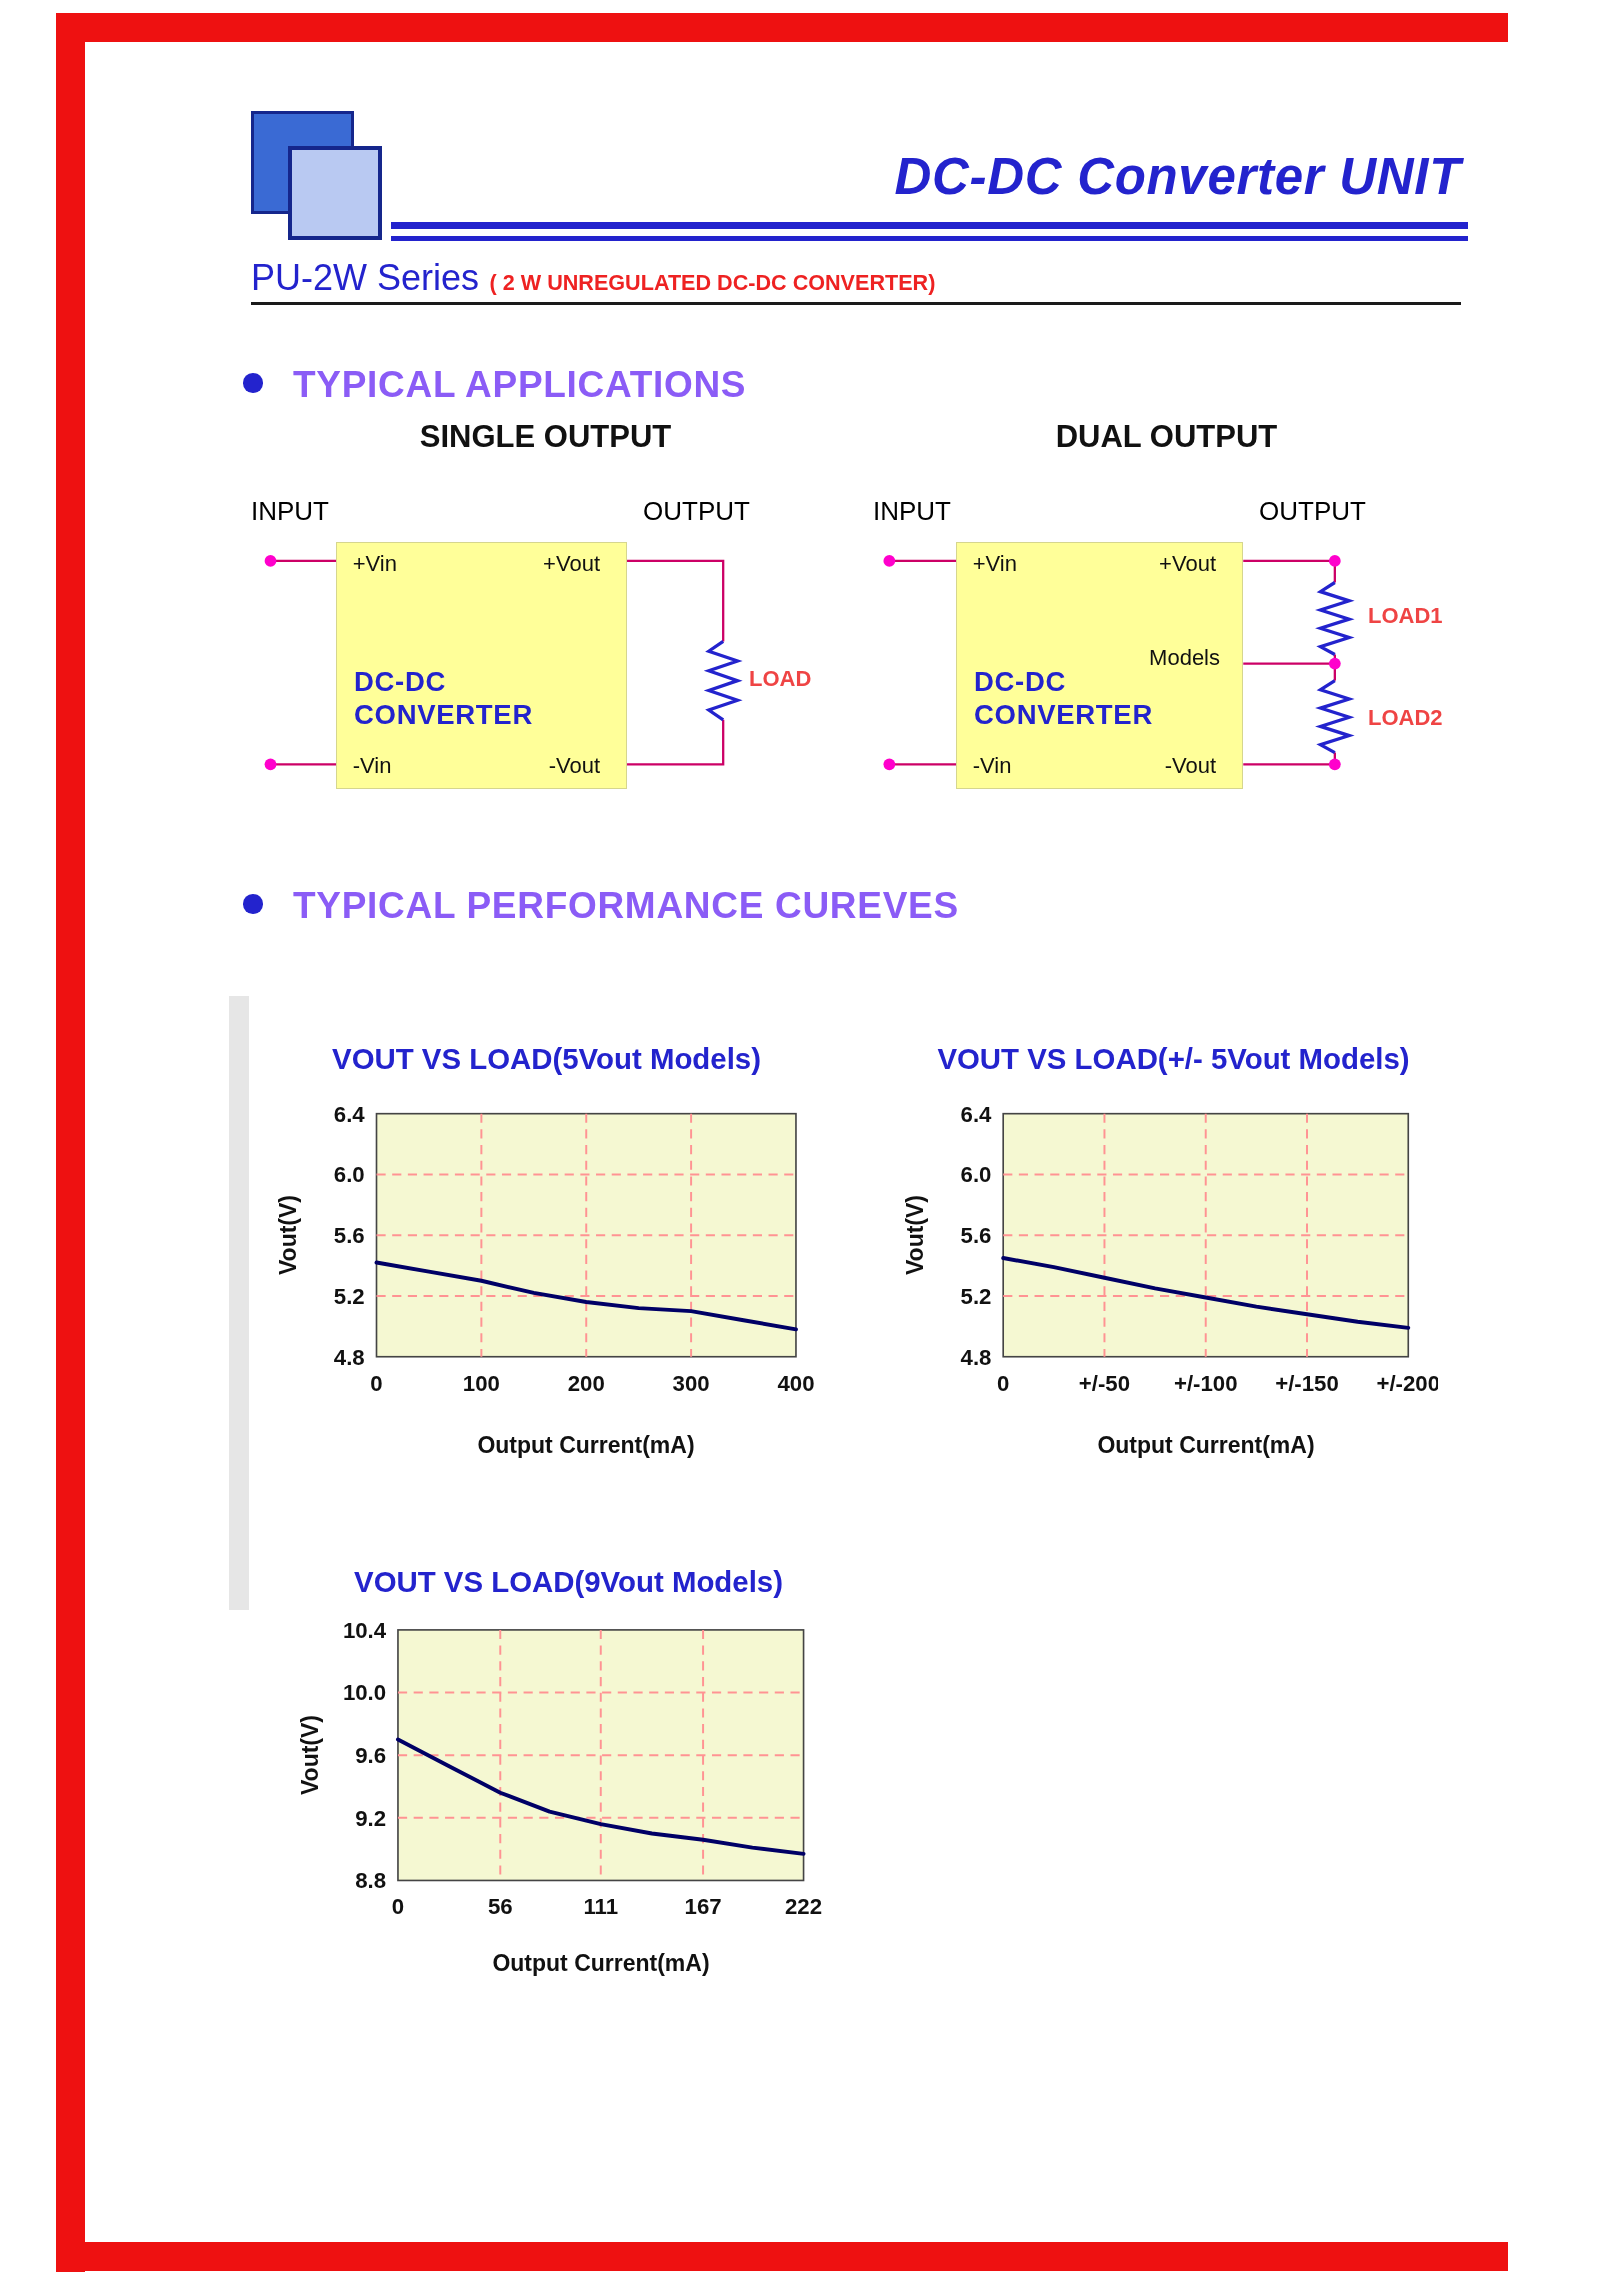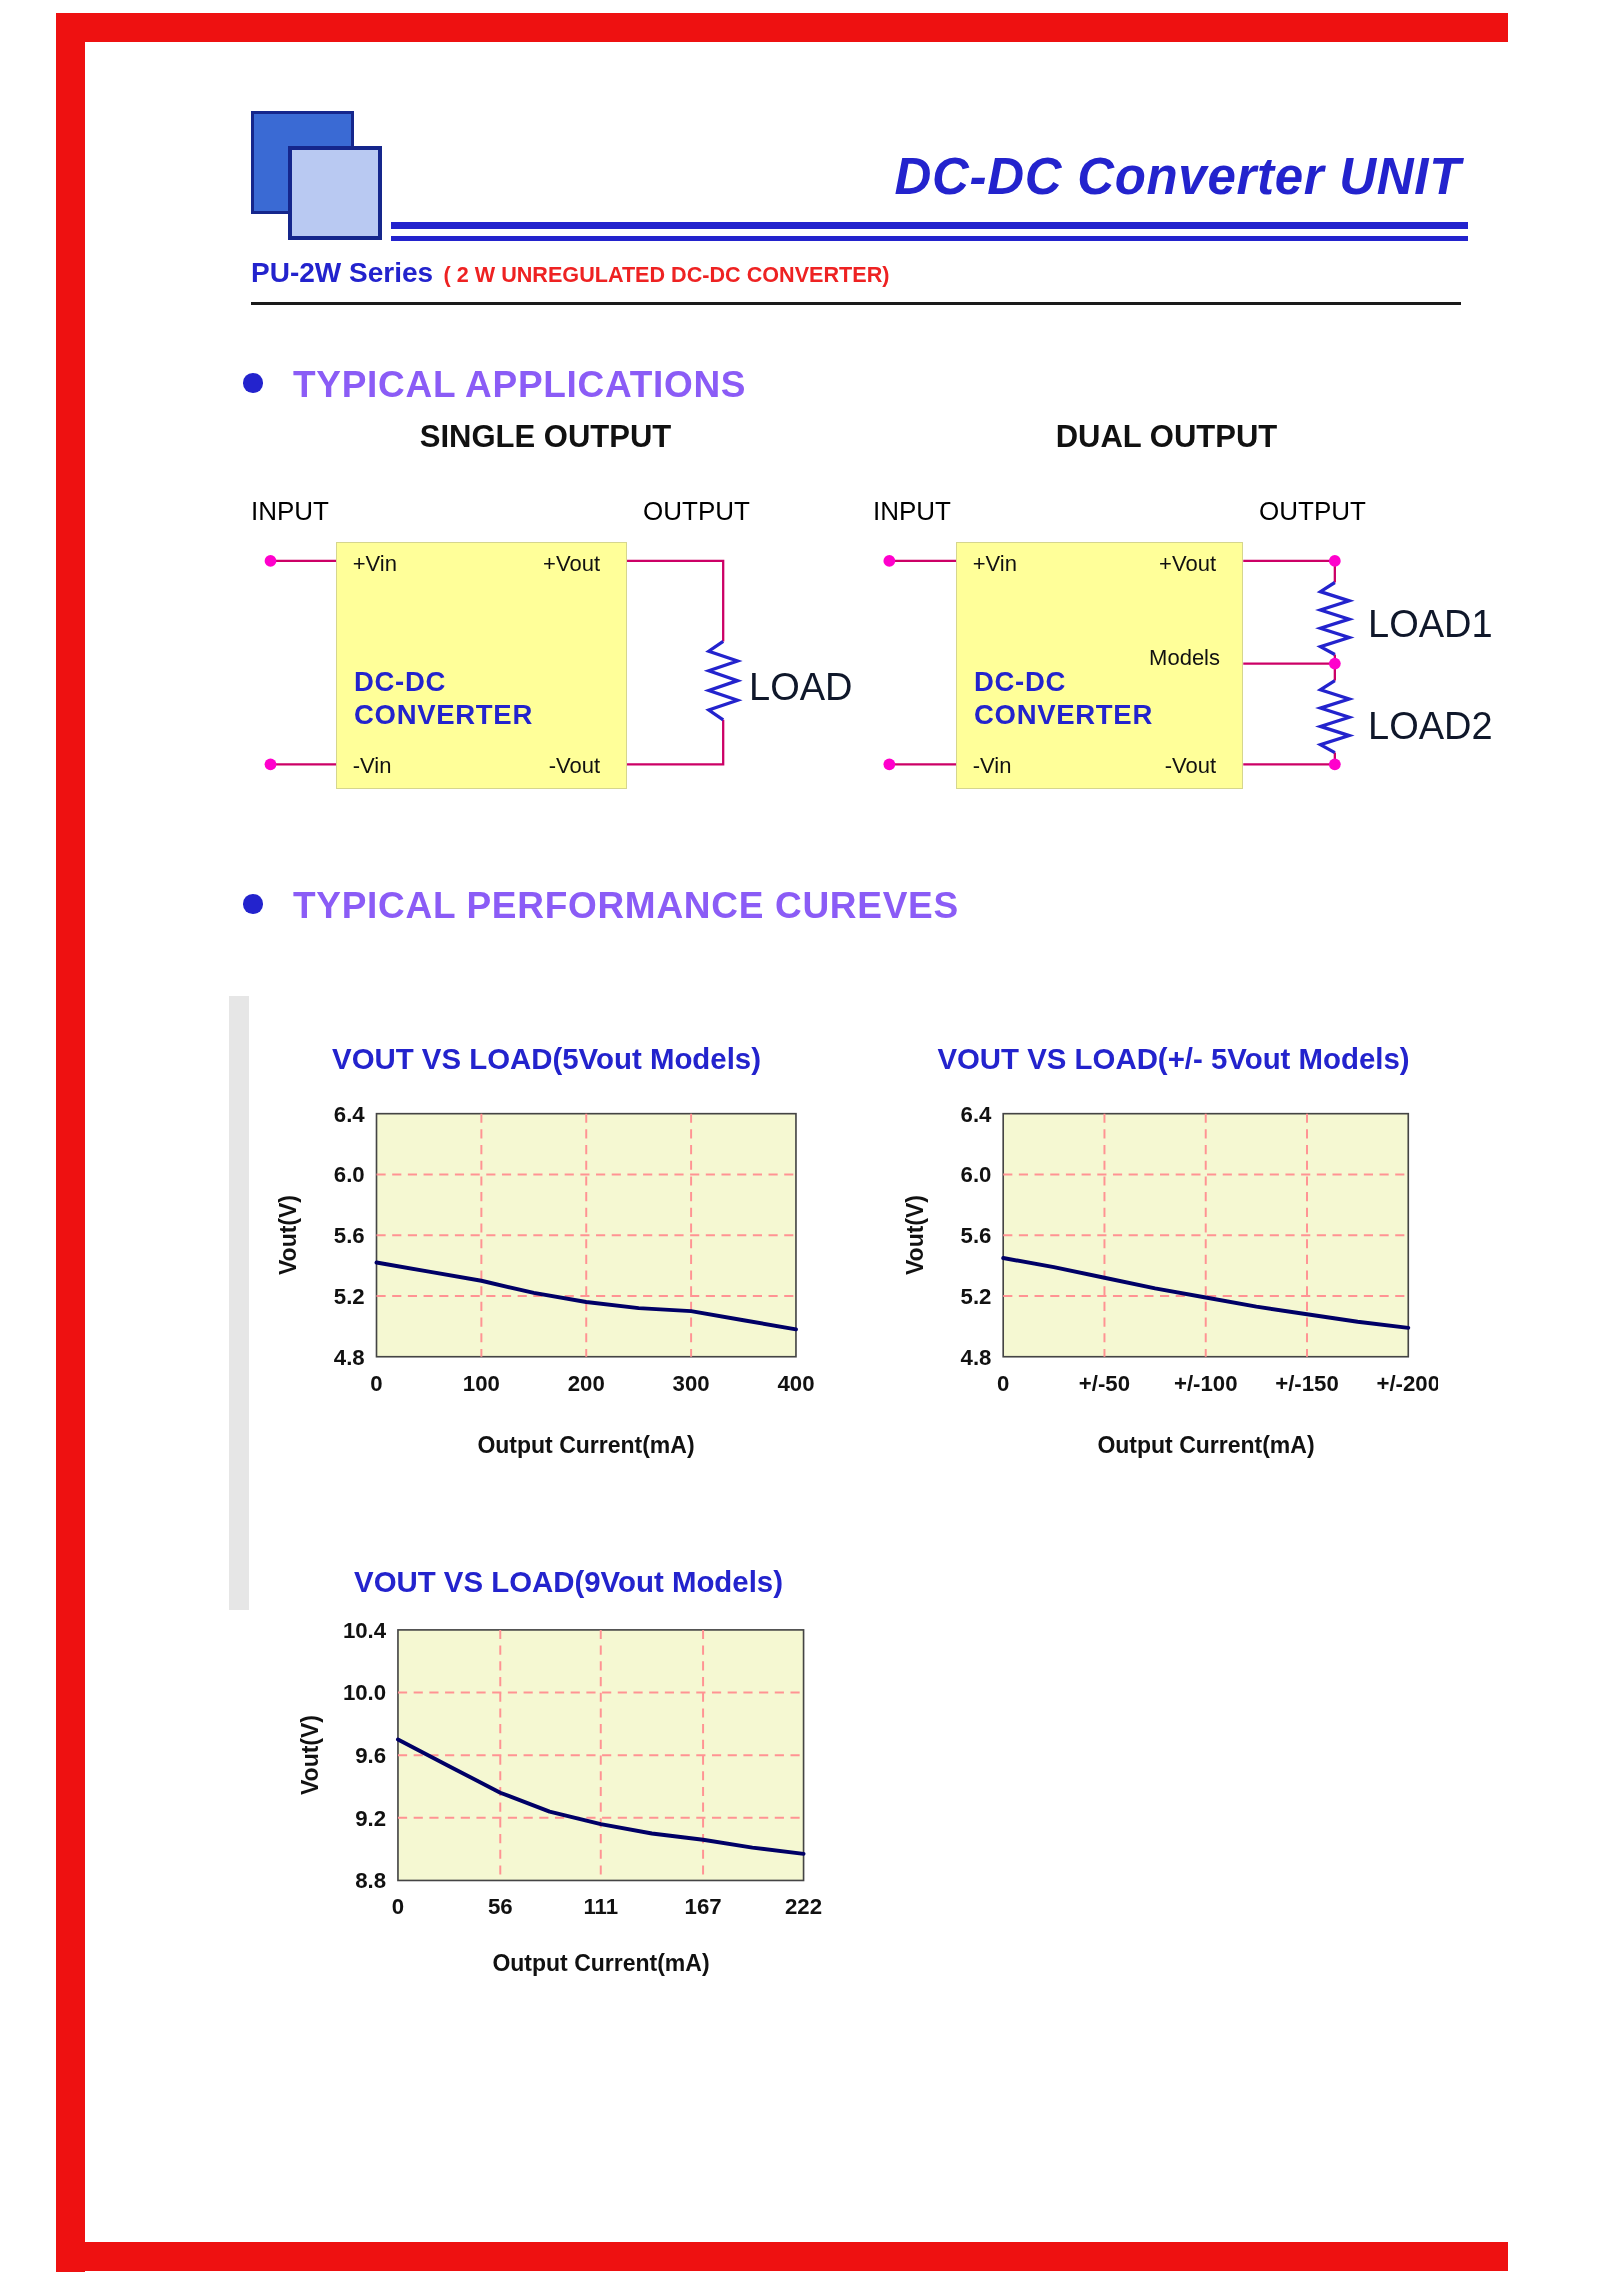--- a/index.html
+++ b/index.html
@@ -8,34 +8,34 @@
   .abs{position:absolute;}
   
   .red-bar{background:#ee1111;}
   
   .logo-back{background:#3a6ad4;border:3.3px solid #15268c;}
   .logo-front{background:#b9c9f2;border:4.6px solid #15268c;}
   
   .doc-title{font-size:51px;font-weight:bold;font-style:italic;color:#2323cd;text-align:right;letter-spacing:0.7px;}
   .rule-blue{background:#2323cd;}
   .series-row{display:flex;align-items:baseline;gap:10.5px;}
-  .series-name{font-size:28px;font-weight:bold;color:#2323cd;}
+  .series-name{font-size:36px;font-weight:normal;color:#2323cd;}
   .series-note{font-size:21.6px;font-weight:bold;color:#ee2222;}
   .rule-black{background:#1a1a1a;}
   
   .bullet{width:19.6px;height:19.6px;border-radius:50%;background:#2323cd;}
   .section-heading{font-size:37px;font-weight:bold;color:#8b5cf6;letter-spacing:0.7px;}
   .diagram-title{font-size:31px;font-weight:bold;color:#111;text-align:center;}
   .io-label{font-size:26px;color:#000000;}
   .io-label.center{text-align:center;}
   
   .conv-box{background:#ffff99;border:1.3px solid #d6d68e;box-sizing:border-box;}
   .pin-label{position:absolute;font-size:22px;color:#111;}
   .conv-name{position:absolute;font-size:27.5px;font-weight:bold;color:#2323cd;letter-spacing:0.7px;}
-  .load-label{font-size:38px;color:#0f172a;}
+  .load-label{font-size:22px;color:#ef4444;font-weight:bold;}
   .common-label{position:absolute;font-size:22px;color:#111;}
   
   .spec-note{font-size:19.6px;font-weight:bold;color:#111;}
   .spec-note sup{font-size:13px;}
   
   .chart-title{position:absolute;left:0;width:100%;text-align:center;font-size:29.4px;font-weight:bold;color:#2323cd;}
   .chart-ylabel{position:absolute;transform:translate(-50%,-50%) rotate(-90deg);font-size:23px;font-weight:bold;color:#111;white-space:nowrap;}
   .chart-xlabel{position:absolute;text-align:center;font-size:23px;font-weight:bold;color:#111;}
   svg text.tick{font-family:"Liberation Sans",sans-serif;font-size:34px;font-weight:bold;fill:#111;}
   .gray-strip{background:#e6e6e6;}

